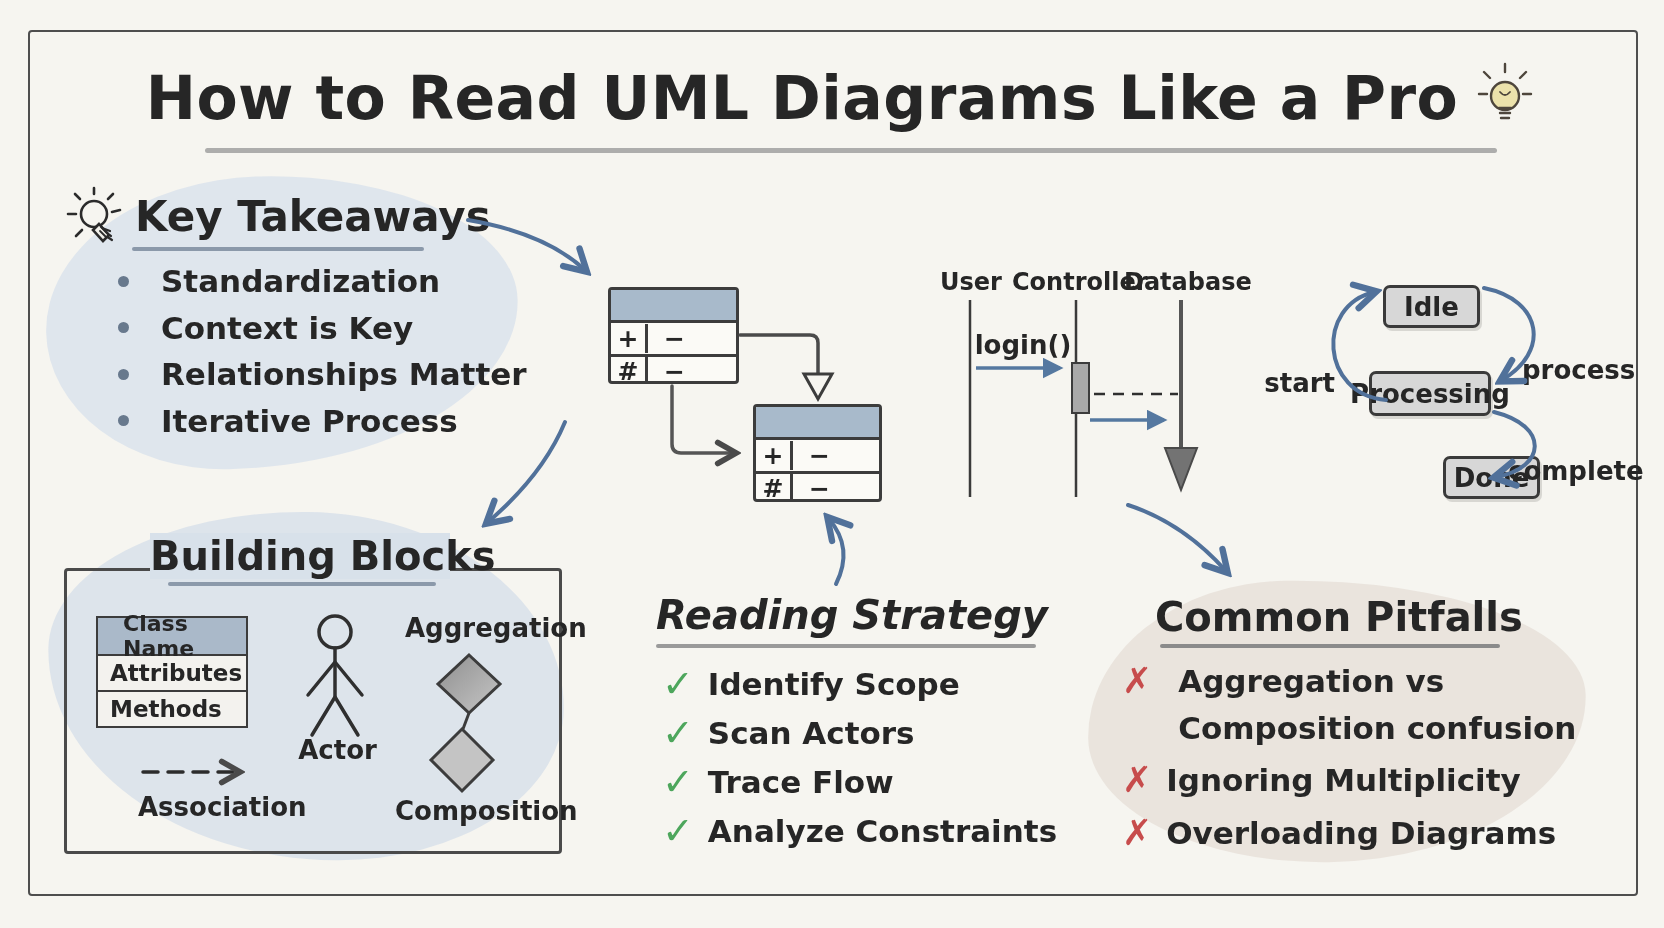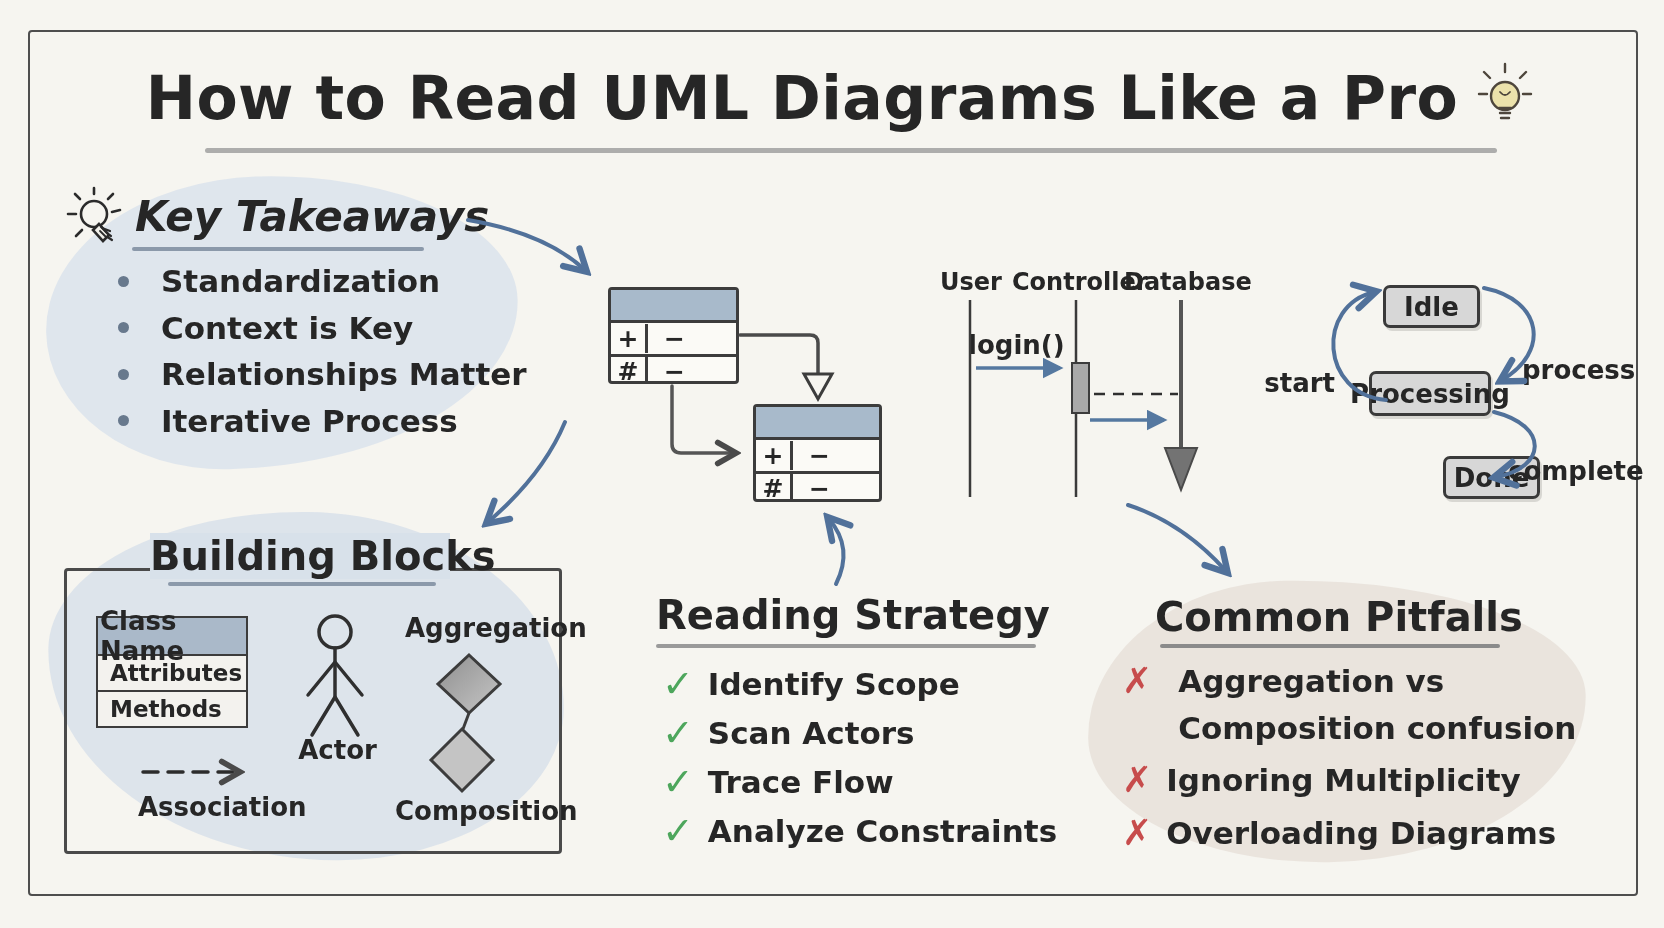--- a/index.html
+++ b/index.html
@@ -33,35 +33,35 @@
   
   .uml-box{position:absolute;border:3px solid #3c3c3c;border-radius:4px;
            background:#fbfaf6;box-sizing:border-box;overflow:hidden;}
   .uml-hdr{height:30px;background:#a8bacb;border-bottom:3px solid #3c3c3c;}
   .uml-row{display:flex;height:30.5px;align-items:center;font-size:25px;font-weight:bold;}
   .uml-row + .uml-row{border-top:3px solid #3c3c3c;}
   .uml-cl{width:34px;text-align:center;border-right:3px solid #3c3c3c;flex:0 0 auto;}
   .uml-cr{padding-left:16px;}
   
   .seq-label{position:absolute;font-size:24px;font-weight:bold;text-align:center;white-space:nowrap;}
-  .seq-msg{position:absolute;font-size:26px;font-weight:bold;text-align:left;}
+  .seq-msg{position:absolute;font-size:26px;font-weight:bold;text-align:center;}
   
   .state-box{position:absolute;background:#d7d7d7;border:3px solid #3a3a3a;border-radius:7px;
              display:flex;align-items:center;justify-content:center;font-size:26px;font-weight:bold;
              box-sizing:border-box;box-shadow:2px 3px 0 rgba(0,0,0,.12);}
   .tr-label{position:absolute;font-size:26px;font-weight:bold;white-space:nowrap;}
   
   .bb-frame{position:absolute;left:64px;top:568px;width:492px;height:280px;
             border:3px solid #4a4a4a;border-radius:4px;}
   .bb-title{position:absolute;left:150px;top:533px;width:300px;text-align:center;
             font-size:40px;font-weight:bold;background:#d8e1ea;white-space:nowrap;}
   .cls-box{position:absolute;left:96px;top:616px;width:152px;border:2.5px solid #3c3c3c;
            background:#f3f2ee;box-sizing:border-box;}
   .cls-hdr{height:36px;background:#aab9c9;border-bottom:2.5px solid #3c3c3c;
-           display:flex;align-items:center;padding-left:2px;font-size:26px;font-weight:bold;}
+           display:flex;align-items:center;padding-left:25px;font-size:22px;font-weight:bold;}
   .cls-row{height:34px;display:flex;align-items:center;padding-left:12px;
            font-size:23px;font-weight:bold;}
   .cls-row + .cls-row{border-top:2.5px solid #3c3c3c;}
   .bb-label{position:absolute;font-size:26px;font-weight:bold;text-align:center;white-space:nowrap;}
   
   .list{position:absolute;display:flex;flex-direction:column;}
   .li{display:flex;align-items:flex-start;gap:14px;}
   .glyph-check{font-size:38px;font-weight:bold;color:#4da65c;line-height:1.2;}
   .glyph-cross{font-size:36px;font-weight:bold;color:#c74c4c;line-height:1.25;}
   .li-text{font-size:31px;font-weight:bold;line-height:1.5;}
@@ -100,21 +100,21 @@
     <svg width="66" height="68" viewBox="0 0 66 68">
       <g stroke="#2b2b2b" stroke-width="2.6" stroke-linecap="round" fill="none">
         <circle cx="34" cy="28" r="13"></circle>
         <path d="M40 39 L48 49 M42 42 L50 45 M44 46 L51 50 M46 50 L52 54" stroke-width="2.2"></path>
         <path d="M39 38 l10 11 -6 6 -10 -11 z" fill="#f0efe9"></path>
         <path d="M41 41 l7 7 M40 45 l6 6" stroke-width="1.8"></path>
         <path d="M34 8 L34 2 M20 13 L15 8 M48 13 L53 8 M16 28 L8 28 M52 26 L60 24 M22 44 L16 50"></path>
       </g>
     </svg>
   </span>
-  <div class="h2" style="left:135px;top:192px;font-size:42px;font-style:italic;">Key Takeaways</div>
+  <div class="h2" style="left:135px;top:192px;font-size:42px;">Key Takeaways</div>
   <div class="rule" style="left:132px;top:247px;width:292px;background:#8b99aa;"></div>
   <div class="kt-list">
     <div class="kt-row">
       <span class="dot"></span>
       <span class="kt-text">Standardization</span>
     </div>
     <div class="kt-row">
       <span class="dot"></span>
       <span class="kt-text">Context is Key</span>
     </div>
@@ -175,21 +175,21 @@
   <div class="cls-box">
     <div class="cls-hdr">Class Name</div>
     <div class="cls-row">Attributes</div>
     <div class="cls-row">Methods</div>
   </div>
   <div class="bb-label" style="left:295px;top:735px;width:85px;">Actor</div>
   <div class="bb-label" style="left:405px;top:613px;width:140px;">Aggregation</div>
   <div class="bb-label" style="left:395px;top:796px;width:140px;">Composition</div>
   <div class="bb-label" style="left:138px;top:792px;width:138px;">Association</div>
 
-  <div class="h2" style="left:656px;top:592px;width:384px;text-align:center;font-size:40px;">Reading Strategy</div>
+  <div class="h2" style="left:656px;top:592px;width:384px;text-align:center;font-size:40px;font-style:italic;">Reading Strategy</div>
   <div class="rule" style="left:656px;top:644px;width:380px;background:#9a9a9a;"></div>
   <div class="list rs-list" style="left:662px;top:660px;">
     <div class="li">
       <span class="glyph-check">✓</span>
       <span class="li-text">Identify Scope</span>
     </div>
     <div class="li">
       <span class="glyph-check">✓</span>
       <span class="li-text">Scan Actors</span>
     </div>

